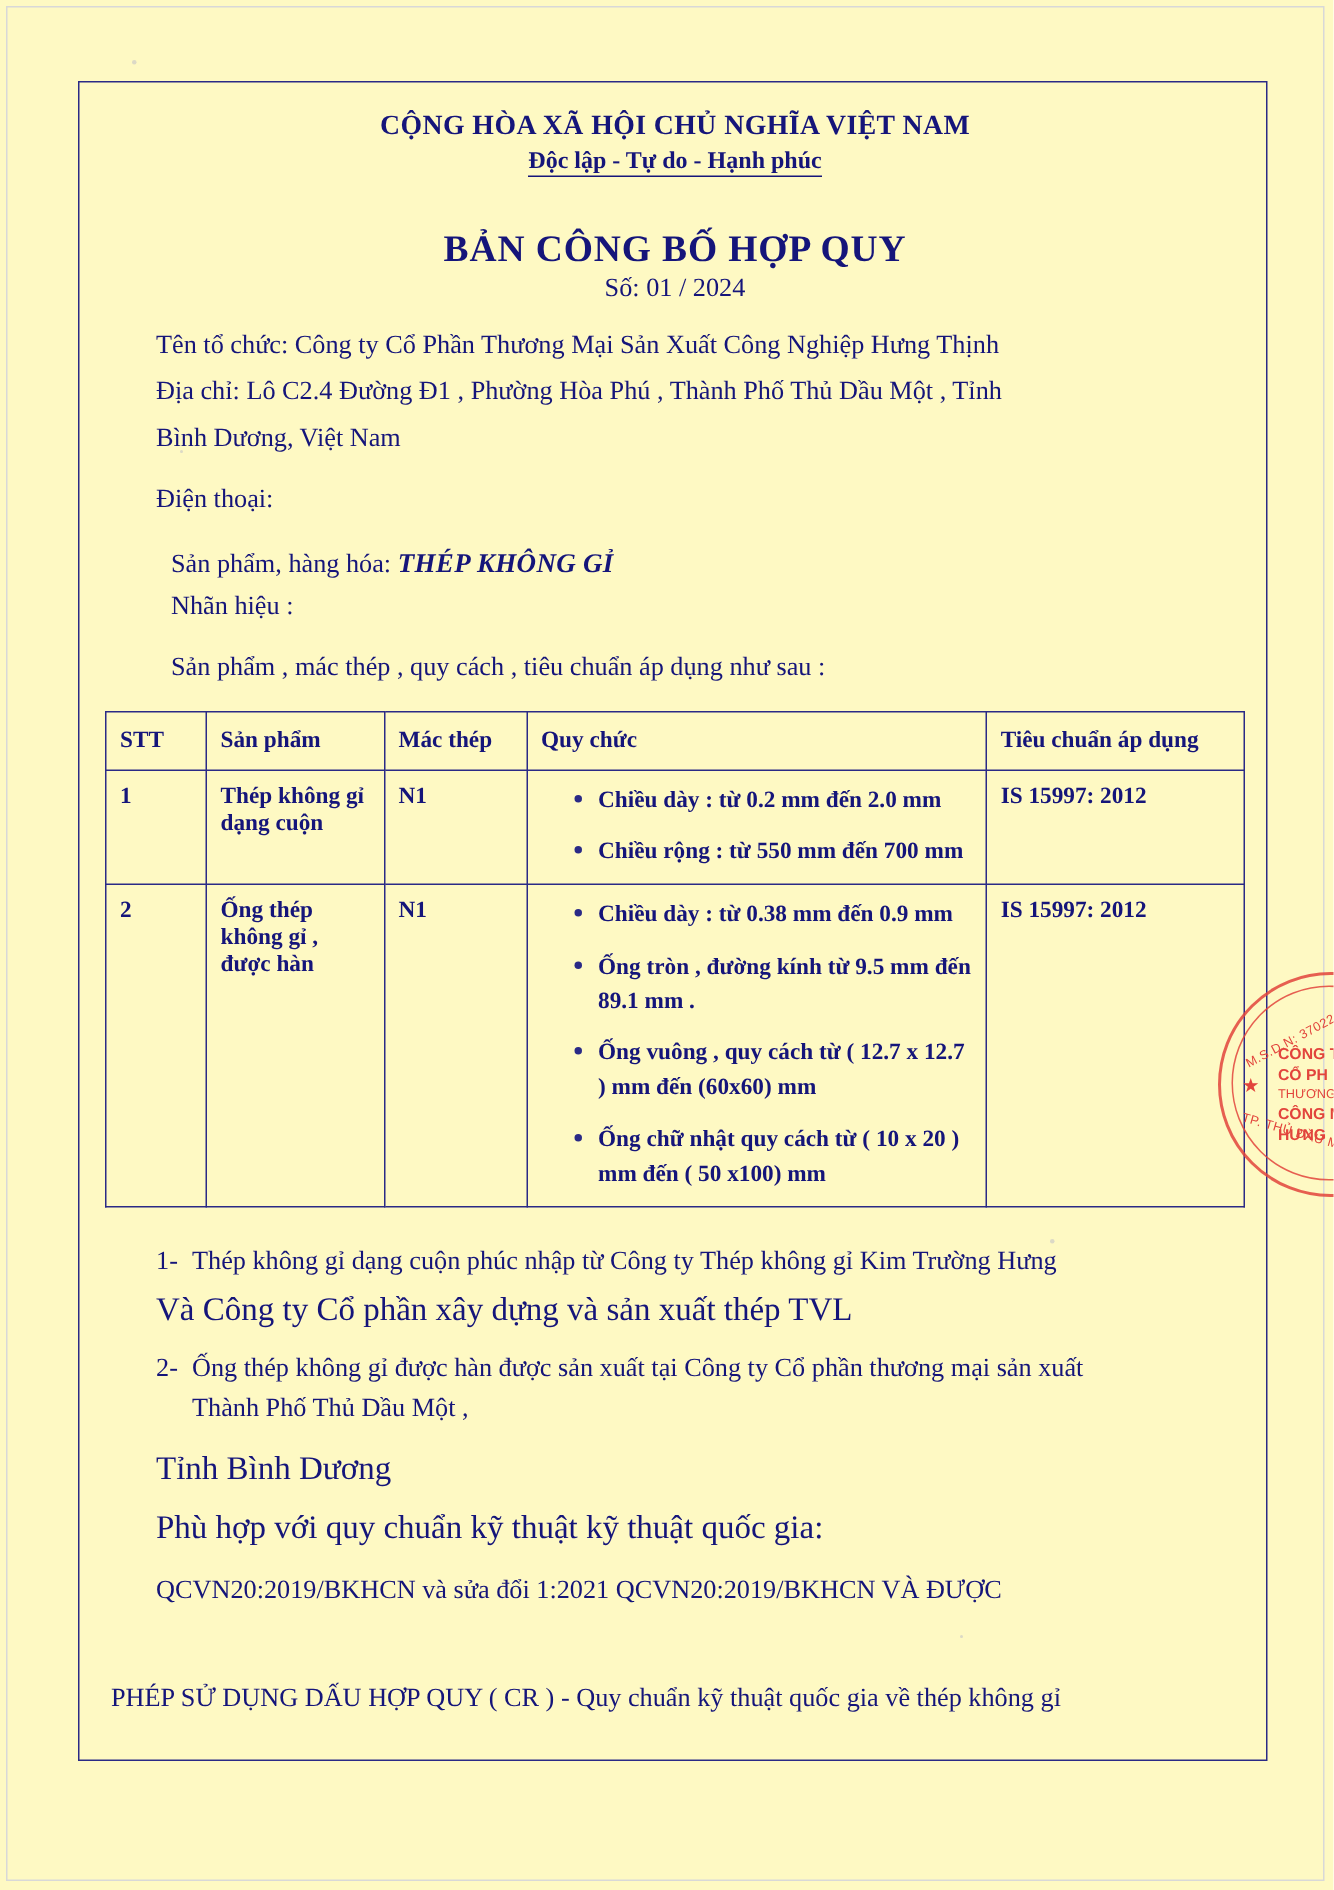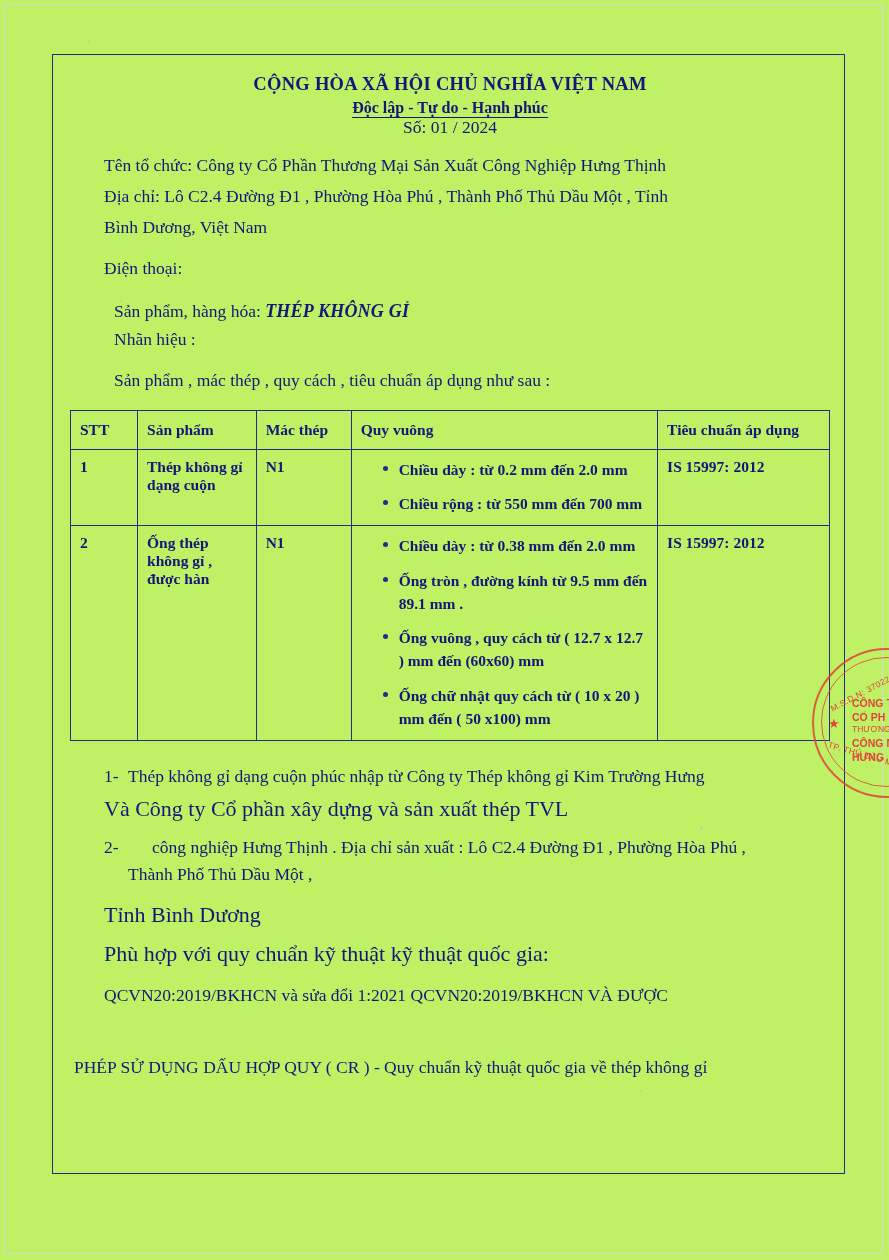--- a/index.html
+++ b/index.html
@@ -13,21 +13,21 @@
     position: relative;
     font-family: "Liberation Serif", serif;
     color: #15157a;
     overflow: hidden;
   }
   .page {
     position: absolute;
     left: 0; top: 0;
     width: 889px;
     height: 1260px;
-    background: #bef264;
+    background: #fef9c3;
   }
   
   .scan-frame {
     position: absolute;
     left: 4px; top: 4px;
     width: 879px;
     height: 1250px;
     border: 1px solid #d8d8d8;
     box-sizing: border-box;
   }
@@ -240,41 +240,42 @@
 <div class="page">
   <div class="scan-frame"></div>
 
   <div class="doc-border"></div>
 
   <div class="content">
 
     <div class="center national-title">CỘNG HÒA XÃ HỘI CHỦ NGHĨA VIỆT NAM</div>
     <div class="center motto"><span>Độc lập - Tự do - Hạnh phúc</span></div>
 
+    <div class="center doc-title">BẢN CÔNG BỐ HỢP QUY</div>
     <div class="center doc-number">Số: 01 / 2024</div>
 
     <div class="para">Tên tổ chức: Công ty Cổ Phần Thương Mại Sản Xuất Công Nghiệp Hưng Thịnh</div>
     <div class="para tight">Địa chỉ: Lô C2.4 Đường Đ1 , Phường Hòa Phú , Thành Phố Thủ Dầu Một , Tỉnh</div>
     <div class="para tight">Bình Dương, Việt Nam</div>
     <div class="para">Điện thoại:</div>
 
     <div class="product-line">
       <span>Sản phẩm, hàng hóa:</span>
       <span class="bold">THÉP KHÔNG GỈ</span>
     </div>
     <div class="para indent2 tight">Nhãn hiệu :</div>
     <div class="para indent2">Sản phẩm , mác thép , quy cách , tiêu chuẩn áp dụng như sau :</div>
 
     <table class="spec">
       <thead>
         <tr>
           <th class="col-stt">STT</th>
           <th class="col-sp">Sản phẩm</th>
           <th class="col-mac">Mác thép</th>
-          <th class="col-qc">Quy vuông</th>
+          <th class="col-qc">Quy chức</th>
           <th class="col-tc">Tiêu chuẩn áp dụng</th>
         </tr>
       </thead>
       <tbody>
         <tr>
           <td class="c-center">1</td>
           <td class="justify-cell">Thép không gỉ dạng cuộn</td>
           <td class="c-center">N1</td>
           <td>
             <ul class="qc">
@@ -283,21 +284,21 @@
             </ul>
           </td>
           <td>IS 15997: 2012</td>
         </tr>
         <tr>
           <td class="c-center">2</td>
           <td class="justify-cell">Ống thép không gỉ , được hàn</td>
           <td class="c-center">N1</td>
           <td>
             <ul class="qc">
-              <li>Chiều dày : từ 0.38 mm đến 2.0 mm</li>
+              <li>Chiều dày : từ 0.38 mm đến 0.9 mm</li>
               <li>Ống tròn , đường kính từ 9.5 mm đến 89.1 mm .</li>
               <li>Ống vuông , quy cách từ ( 12.7 x 12.7 ) mm đến (60x60) mm</li>
               <li>Ống chữ nhật quy cách từ ( 10 x 20 ) mm đến ( 50 x100) mm</li>
             </ul>
           </td>
           <td>IS 15997: 2012</td>
         </tr>
       </tbody>
     </table>
 
@@ -306,21 +307,21 @@
         <div class="note-num">1-</div>
         <div class="note-body">
           <span>Thép không gỉ dạng cuộn phúc nhập từ Công ty Thép không gỉ Kim Trường Hưng</span>
         </div>
       </div>
       <div class="tail" style="margin-top:0; padding-left:34px;">Và Công ty Cổ phần xây dựng và sản xuất thép TVL</div>
 
       <div class="note-item" style="margin-top:8px;">
         <div class="note-num">2-</div>
         <div class="note-body">
-          <span class="cont" style="padding-left:24px;">công nghiệp Hưng Thịnh . Địa chỉ sản xuất : Lô C2.4 Đường Đ1 , Phường Hòa Phú ,</span>
+          <span>Ống thép không gỉ được hàn được sản xuất tại Công ty Cổ phần thương mại sản xuất</span>
           <span class="cont">Thành Phố Thủ Dầu Một ,</span>
         </div>
       </div>
     </div>
 
     <div class="tail">Tỉnh Bình Dương</div>
     <div class="tail" style="margin-top:4px;">Phù hợp với quy chuẩn kỹ thuật kỹ thuật quốc gia:</div>
     <div class="tail2">
       <span>QCVN20:2019/BKHCN và sửa đổi 1:2021  QCVN20:2019/BKHCN VÀ ĐƯỢC</span>
       <span class="l2">PHÉP SỬ DỤNG DẤU HỢP QUY ( CR ) -  Quy chuẩn kỹ thuật quốc gia về thép không gỉ</span>

